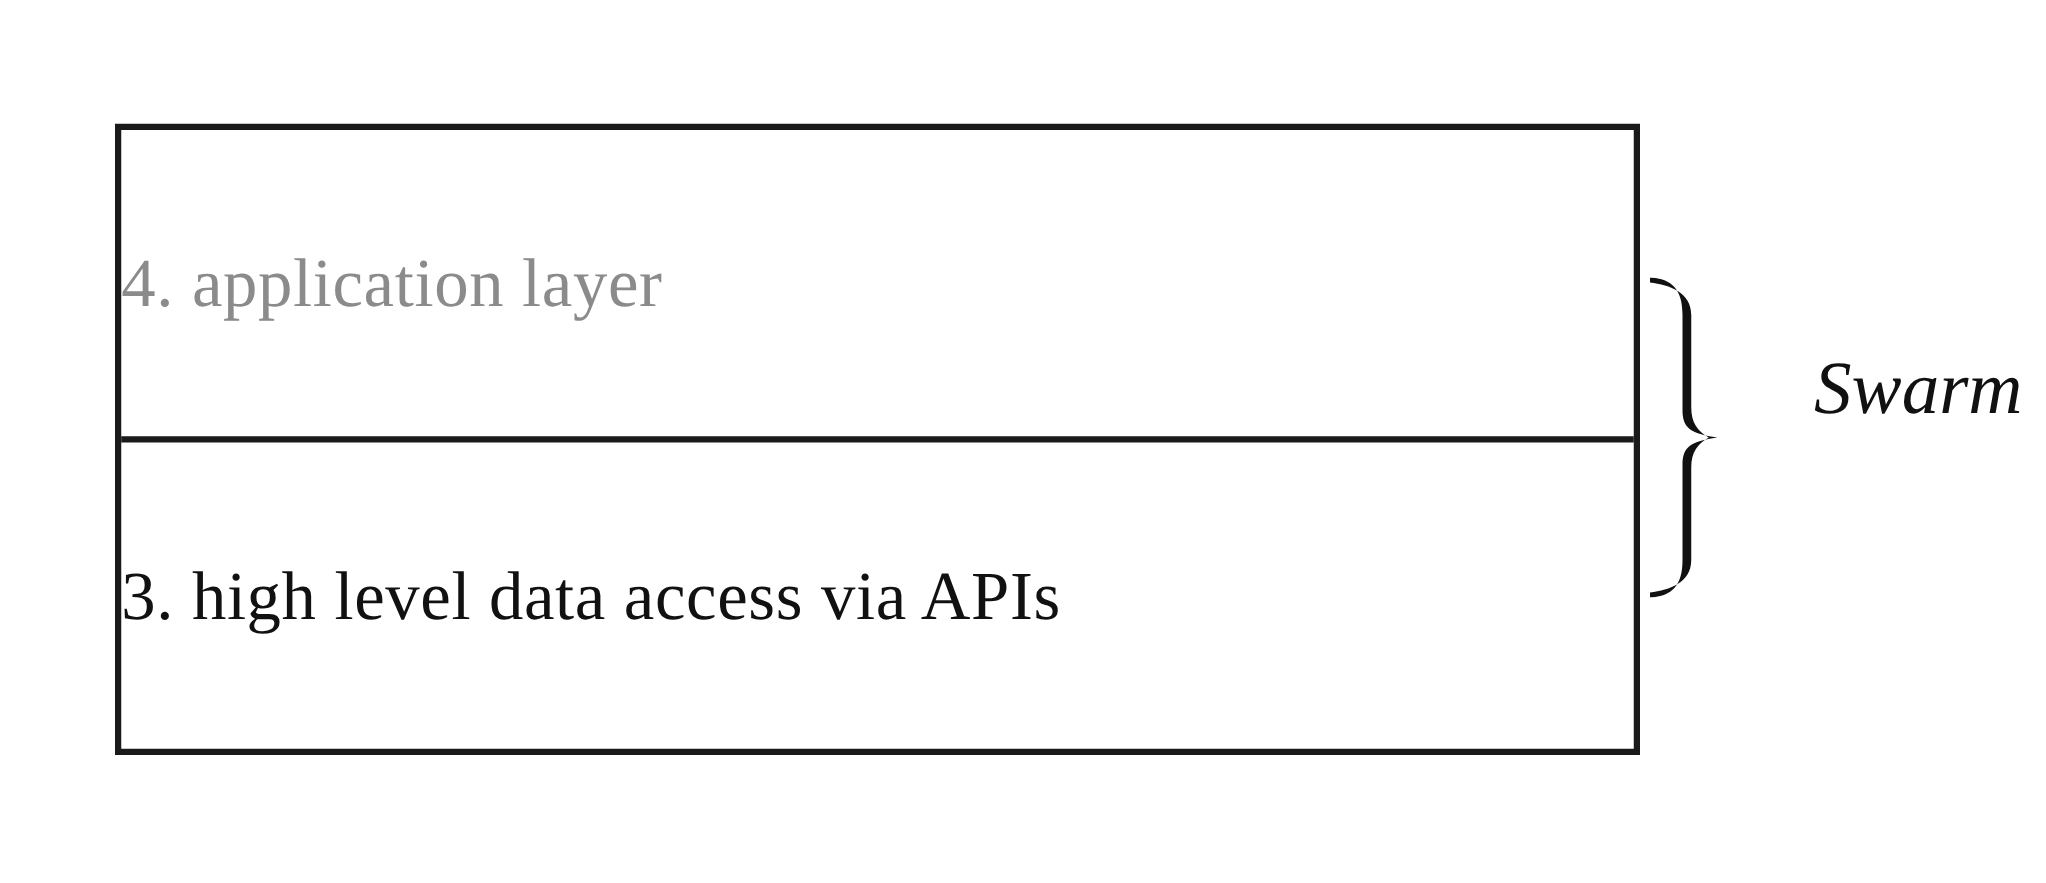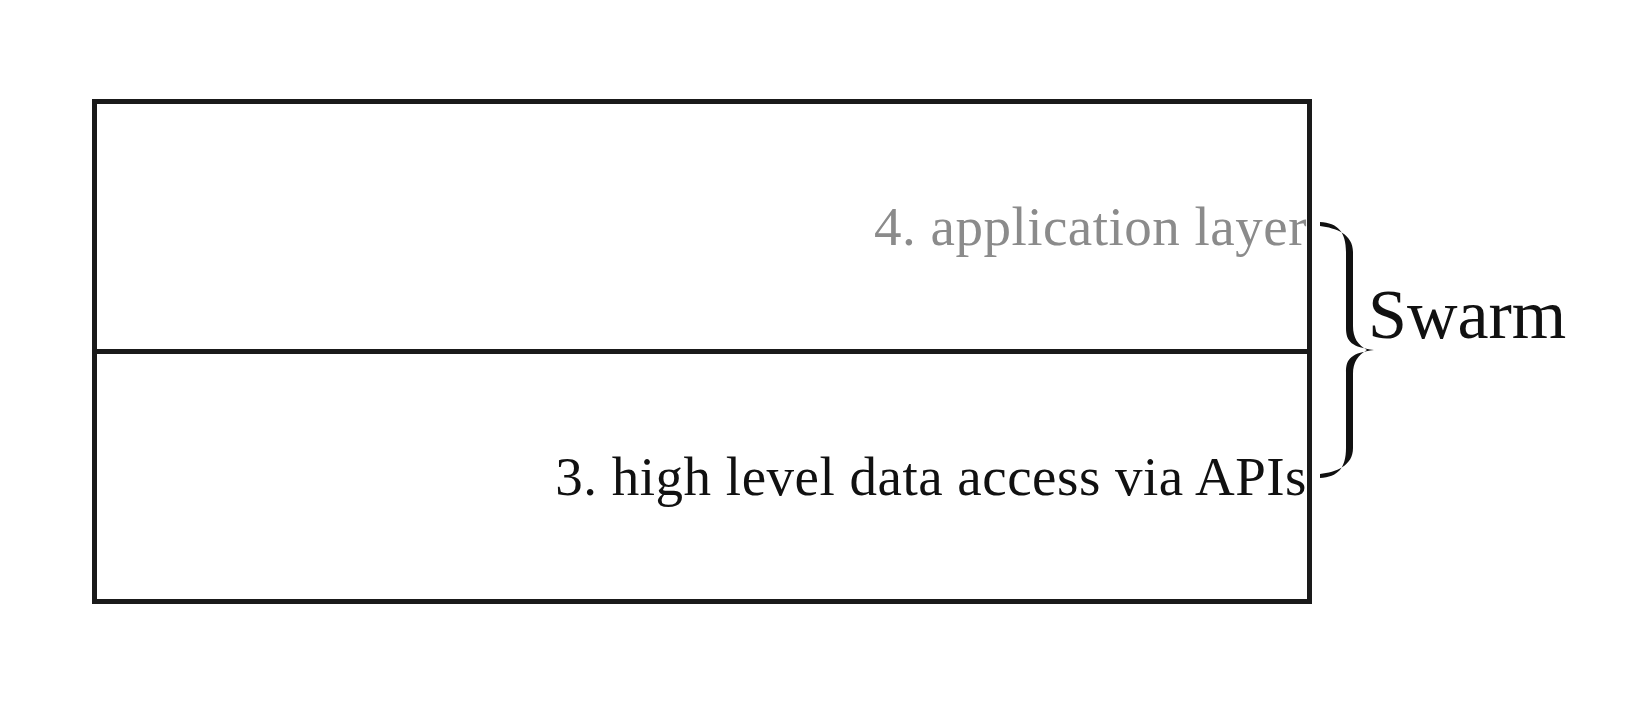--- a/index.html
+++ b/index.html
@@ -23,45 +23,46 @@
     border:5px solid var(--border);
     box-sizing:border-box;
     display:flex;
     flex-direction:column;
     background:var(--background);
   }
   .layer-row{
     flex:1 1 0;
     display:flex;
     align-items:center;
-    justify-content:flex-end;
+    justify-content:flex-start;
     font-size:55px;
     letter-spacing:0.5px;
     white-space:nowrap;
   }
   .layer-row + .layer-row{
     border-top:5px solid var(--border);
   }
   .layer-row.muted{ color:var(--muted-text); }
   .layer-row.strong{ color:var(--strong-text); }
   .brace{
     position:absolute;
     left:1320px;top:222px;
     width:54px;height:256px;
   }
   .brace svg{display:block;width:100%;height:100%;}
   .brace path{fill:var(--strong-text);}
   .brace-label{
     position:absolute;
     left:1368px;top:279px;
     width:250px;
-    text-align:left;
+    text-align:right;
     color:var(--strong-text);
-    font-size:70px;
+    font-size:60px;
     line-height:1.04;
+    font-style:italic;
   }
   .brace-label .line{display:block;}
 </style>
 </head>
 <body>
 
 <div class="stack-box">
   <div class="layer-row muted">
     <span>4. application layer</span>
   </div>

